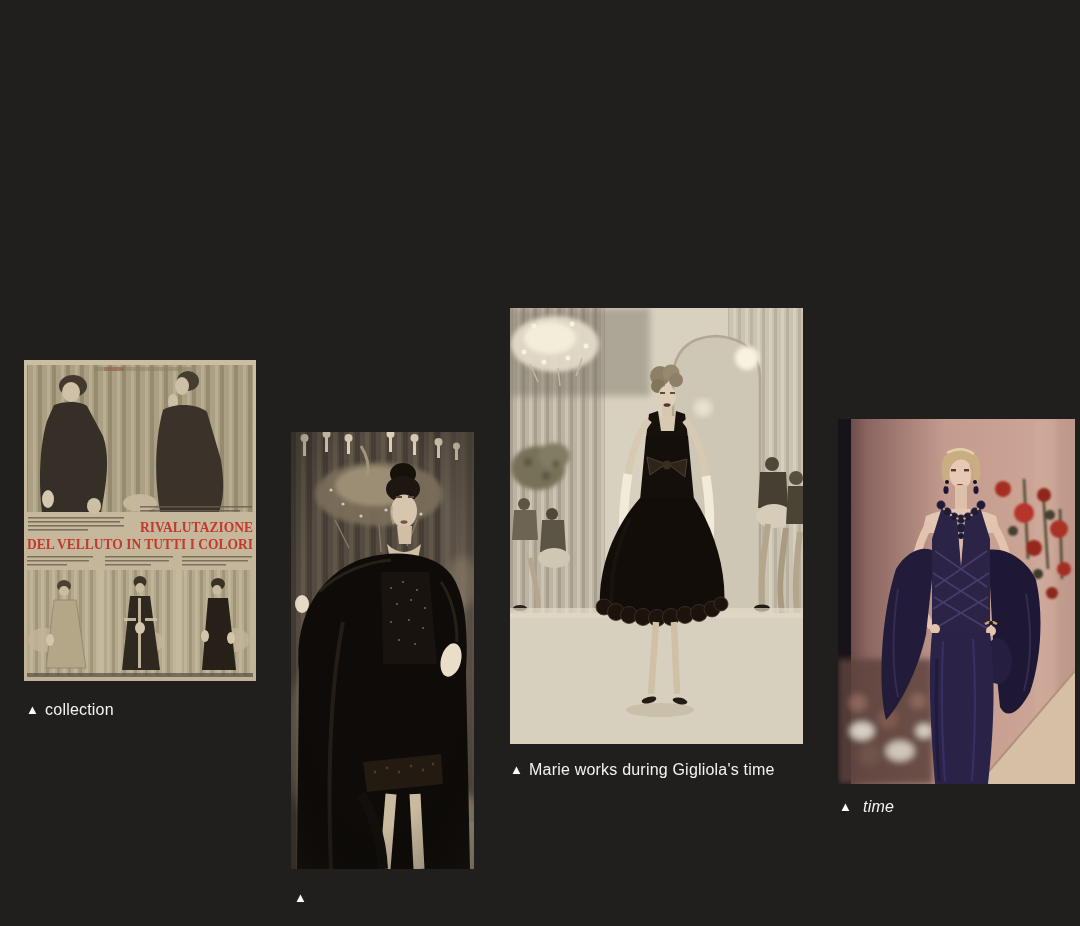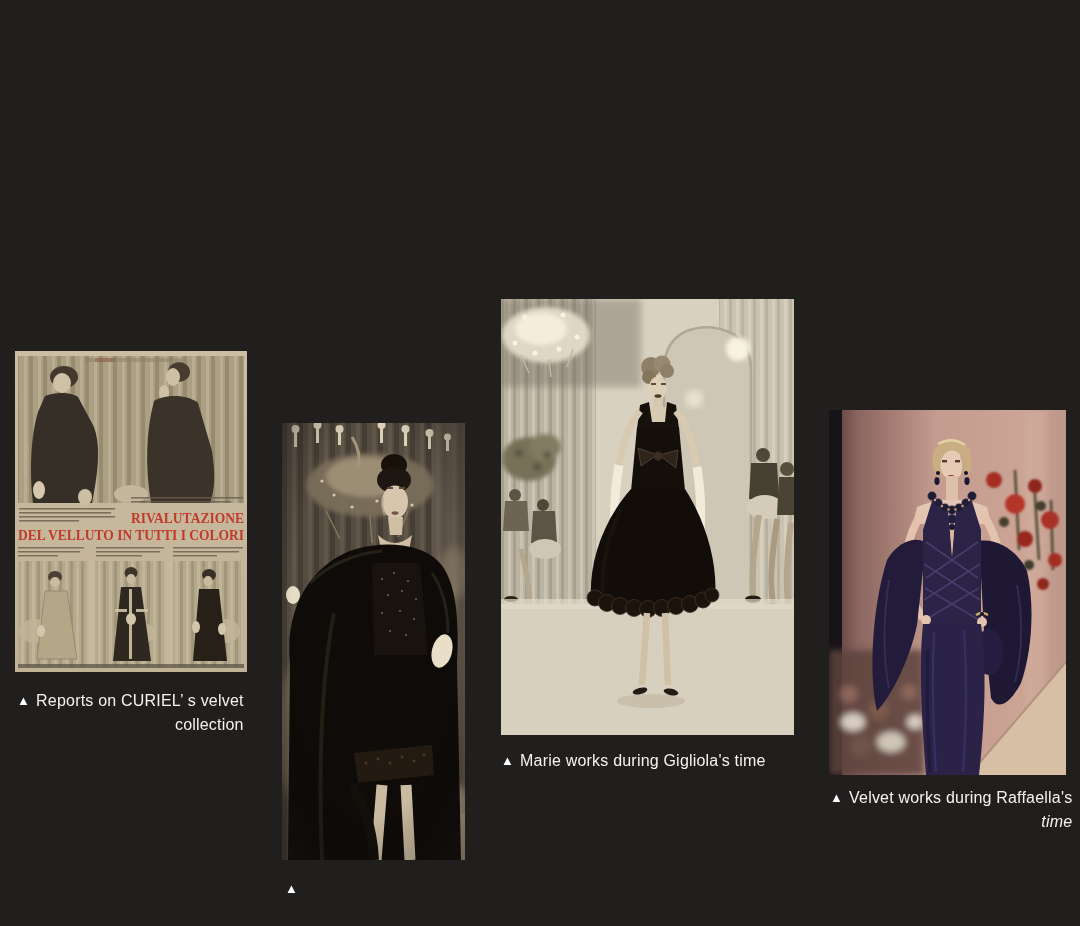--- a/index.html
+++ b/index.html
@@ -1,18 +1,18 @@
 <!DOCTYPE html>
 <html><head>
 <meta charset="utf-8">
 <style>
   html,body{margin:0;padding:0;background:#211e1e;}
   .stage{position:relative;width:1080px;height:926px;background:#211e1e;overflow:hidden;
          font-family:"Liberation Sans", sans-serif;}
-  figure{margin:4px;padding:12px;position:absolute;text-align:right;}
+  figure{margin:13px;padding:12px;position:absolute;text-align:right;}
   .photo{position:absolute;left:0;top:0;overflow:hidden;}
   .photo svg{display:block;}
   .caption{position:absolute;display:flex;align-items:flex-start;color:#f5f3ef;
            font-size:16px;line-height:23.5px;letter-spacing:0.2px;font-weight:400;}
   .caption .marker{font-size:13px;line-height:23.5px;margin-right:6px;color:#ffffff;}
   .caption .lines{display:block;}
   .caption .line{display:block;white-space:nowrap;}
   .caption .line.indent{padding-left:5px;font-style:italic;}
 </style>
 </head>
@@ -106,21 +106,20 @@
           <path d="M184,238 L204,238 L212,310 L178,310 Z" fill="#262019"></path>
           <ellipse cx="181" cy="276" rx="4" ry="6" fill="#d3c6ab"></ellipse>
           <ellipse cx="207" cy="278" rx="4" ry="6" fill="#d3c6ab"></ellipse>
         </g>
         <rect x="3" y="313" width="226" height="4" fill="#564e41" opacity="0.7"></rect>
       </svg>
     </div>
     <figcaption class="caption" style="left:2px;top:338px;">
       <span class="marker">▲</span>
       <span class="lines">
-        <span class="line">Reports on CURIEL’ s velvet</span>
         <span class="line">collection</span>
       </span>
     </figcaption>
   </figure>
 
   <figure style="left:278px;top:419px;width:183px;height:437px;">
     <div class="photo" style="width:183px;height:437px;">
       <svg viewBox="0 0 183 437" width="183" height="437" xmlns="http://www.w3.org/2000/svg">
         <defs>
           <pattern id="p2-cur" width="16" height="10" patternUnits="userSpaceOnUse">
@@ -499,19 +498,18 @@
           <ellipse cx="160" cy="242" rx="14" ry="23" fill="#251e40"></ellipse>
           <path d="M94,214 C90,252 92,302 97,365 L150,365 C157,300 157,252 152,214 Z" fill="#2a2247"></path>
           <path d="M105,222 C103,270 104,322 107,362 M135,220 C138,268 137,322 134,362" stroke="#3f3670" stroke-width="2.2" fill="none" opacity="0.65"></path>
           <path d="M99,240 C97,290 99,330 101,362" stroke="#1d1737" stroke-width="3" fill="none" opacity="0.7"></path>
         </g>
       </svg>
     </div>
     <figcaption class="caption" style="left:1px;top:376px;">
       <span class="marker">▲</span>
       <span class="lines">
-        <span class="line">Velvet works during Raffaella's</span>
         <span class="line indent">time</span>
       </span>
     </figcaption>
   </figure>
 
 </div>
 
 </body></html>

